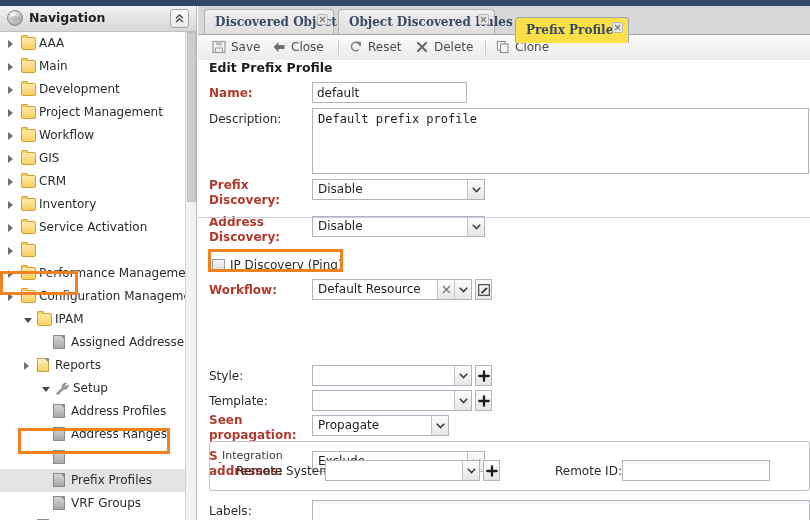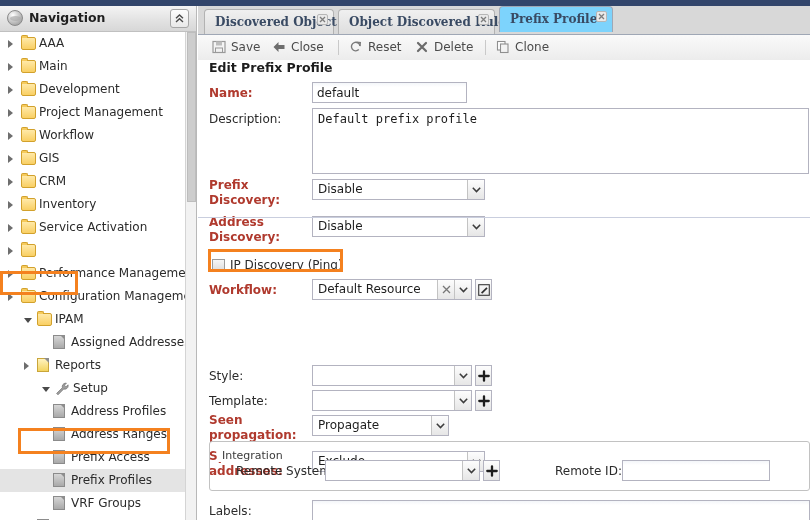--- a/index.html
+++ b/index.html
@@ -56,21 +56,21 @@
   .nav-vthumb{position:absolute;left:1px;top:0;width:9px;height:170px;background:#cdcdcd;border:1px solid #bdbdbd;box-sizing:border-box;}
 
   
   .main{position:absolute;left:198px;top:6px;right:0;bottom:0;background:#ffffff;}
 
   .tabbar{position:relative;height:28px;background:#d8d8d8;border-bottom:1px solid #9fa7b5;}
   .tab{position:absolute;top:3px;height:25px;box-sizing:border-box;
        background:linear-gradient(to bottom,#f0f0f0,#dedede);
        border:1px solid #b2b2b2;border-bottom:none;border-radius:4px 4px 0 0;
        font-family:"DejaVu Serif","Liberation Serif",serif;font-weight:bold;font-size:12px;color:#394a63;}
-  .tab.active{background:#7dd3fc;border-color:#9fa7b5;height:26px;top:0;z-index:3;}
+  .tab.active{background:#fde047;border-color:#9fa7b5;height:26px;top:11px;z-index:3;margin-left:16px;}
   .tab .tlab{position:absolute;left:10px;top:5px;white-space:nowrap;}
   .tab .xbtn{position:absolute;top:4px;width:11px;height:11px;border:1px solid #b6b6b6;
       border-radius:2px;background:#e9e9e9;box-sizing:border-box;}
   .tab .xbtn svg{display:block;}
 
   .toolbar{position:relative;height:25px;background:linear-gradient(to bottom,#fafafa,#ececec);
            border-bottom:1px solid #c6c6c6;}
   .tbtn{position:absolute;top:3px;height:19px;line-height:19px;font-size:12px;color:#4b4b4b;white-space:nowrap;}
   .tbtn .ic{position:absolute;left:0;top:2px;width:15px;height:15px;}
   .tbtn .lb{position:absolute;left:19px;top:0;}
@@ -215,21 +215,20 @@
         <div class="tnode" style="top: 368px; position: absolute; left: 0px; right: 0px;">
           <span class="doc gray" style="left: 53px;"></span>
           <span class="tlabel" style="left: 71px;">Address Profiles</span>
         </div>
         <div class="tnode" style="top: 391px; position: absolute; left: 0px; right: 0px;">
           <span class="doc gray" style="left: 53px;"></span>
           <span class="tlabel" style="left: 71px;">Address Ranges</span>
         </div>
         <div class="tnode" style="top: 414px; position: absolute; left: 0px; right: 0px;">
           <span class="doc gray" style="left: 53px;"></span>
-          <span class="tlabel" style="left: 71px;">Prefix Access</span>
         </div>
         <div class="tnode sel" style="top: 437px; position: absolute; left: 0px; right: 0px;">
           <span class="doc gray" style="left: 53px;"></span>
           <span class="tlabel" style="left: 71px;">Prefix Profiles</span>
         </div>
         <div class="tnode" style="top: 460px; position: absolute; left: 0px; right: 0px;">
           <span class="doc gray" style="left: 53px;"></span>
           <span class="tlabel" style="left: 71px;">VRF Groups</span>
         </div>
         <div class="tnode" style="top: 483px; position: absolute; left: 0px; right: 0px;">

